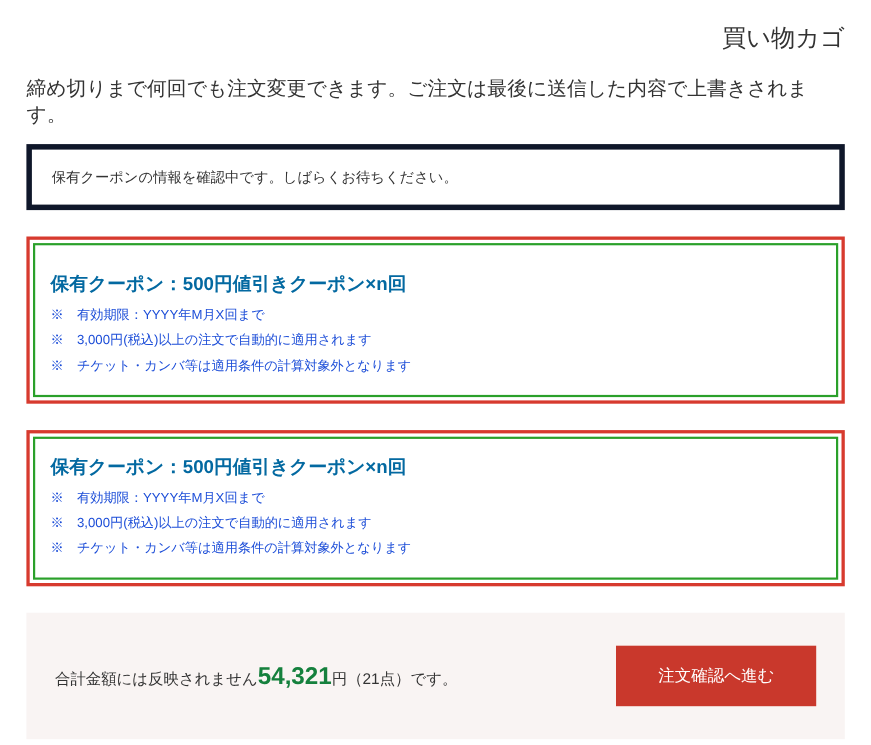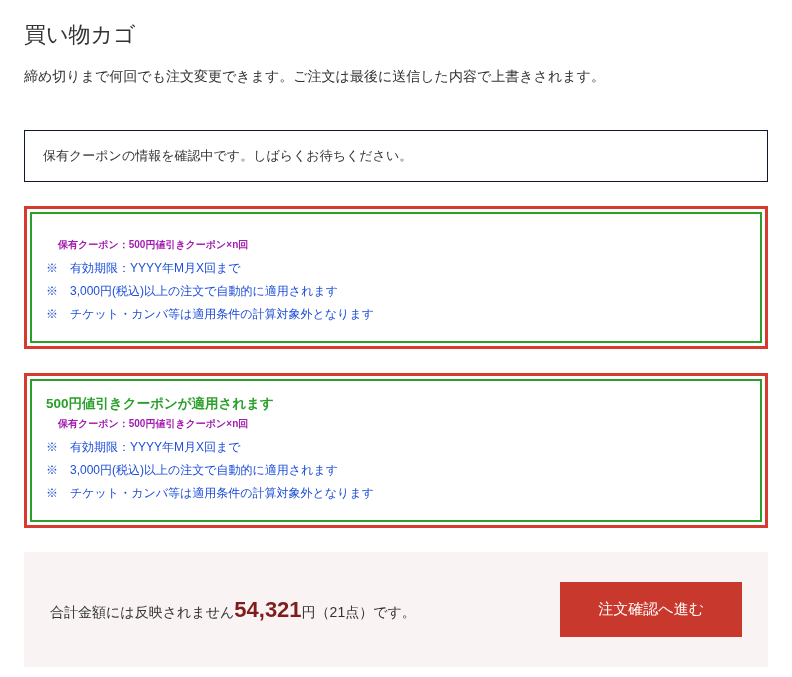--- a/index.html
+++ b/index.html
@@ -10,28 +10,29 @@
     font-size: 13px;
     color: #222;
     background: #fff;
     width: 792px;
   }
   h1 {
     font-size: 22px;
     font-weight: normal;
     margin: 0 0 18px 0;
     color: #333;
+    text-align: right;
   }
   .subtext {
-    font-size: 14px;
-    margin-bottom: 44px;
+    font-size: 18px;
+    margin-bottom: 15px;
     color: #333;
   }
   .info-box {
-    border: 1px solid #0f172a;
+    border: 5px solid #0f172a;
     padding: 16px 18px;
     font-size: 13px;
     margin-bottom: 24px;
     color: #333;
   }
   .coupon-box {
     border: 3px solid #d73a2e;
     padding: 3px;
     margin-bottom: 24px;
   }
@@ -45,24 +46,23 @@
     font-size: 13.5px;
     margin-bottom: 4px;
   }
   .coupon-sub {
     font-size: 12px;
     color: #333;
     margin-bottom: 12px;
   }
   .coupon-held {
     font-weight: bold;
-    font-size: 10px;
+    font-size: 17px;
     margin-bottom: 8px;
-    color: #a21caf;
-    margin-left: 12px;
+    color: #0369a1;
   }
   .coupon-note {
     font-size: 12px;
     color: #1d4ed8;
     margin: 6px 0;
   }
   .footer-bar {
     background: #f9f4f3;
     padding: 30px 26px;
     margin-top: 10px;
@@ -70,21 +70,21 @@
     align-items: center;
     justify-content: space-between;
   }
   .total-text {
     font-size: 14px;
     color: #333;
   }
   .total-amount {
     font-size: 22px;
     font-weight: bold;
-    color: #7f1d1d;
+    color: #15803d;
   }
   .proceed-btn {
     background: #c9382c;
     color: #fff;
     border: none;
     padding: 18px 38px;
     font-size: 15px;
     cursor: pointer;
     font-family: inherit;
   }
@@ -105,21 +105,20 @@
     <div style="height:10px"></div>
     <div class="coupon-held">保有クーポン：500円値引きクーポン×n回</div>
     <div class="coupon-note">※　有効期限：YYYY年M月X回まで</div>
     <div class="coupon-note">※　3,000円(税込)以上の注文で自動的に適用されます</div>
     <div class="coupon-note">※　チケット・カンバ等は適用条件の計算対象外となります</div>
   </div>
 </div>
 
 <div class="coupon-box">
   <div class="coupon-inner">
-    <div class="coupon-title">500円値引きクーポンが適用されます</div>
     <div class="coupon-held">保有クーポン：500円値引きクーポン×n回</div>
     <div class="coupon-note">※　有効期限：YYYY年M月X回まで</div>
     <div class="coupon-note">※　3,000円(税込)以上の注文で自動的に適用されます</div>
     <div class="coupon-note">※　チケット・カンバ等は適用条件の計算対象外となります</div>
   </div>
 </div>
 
 <div class="footer-bar">
   <div class="total-text">
     <span>合計金額には反映されません</span><span class="total-amount">54,321</span><span>円（21点）です。</span>

